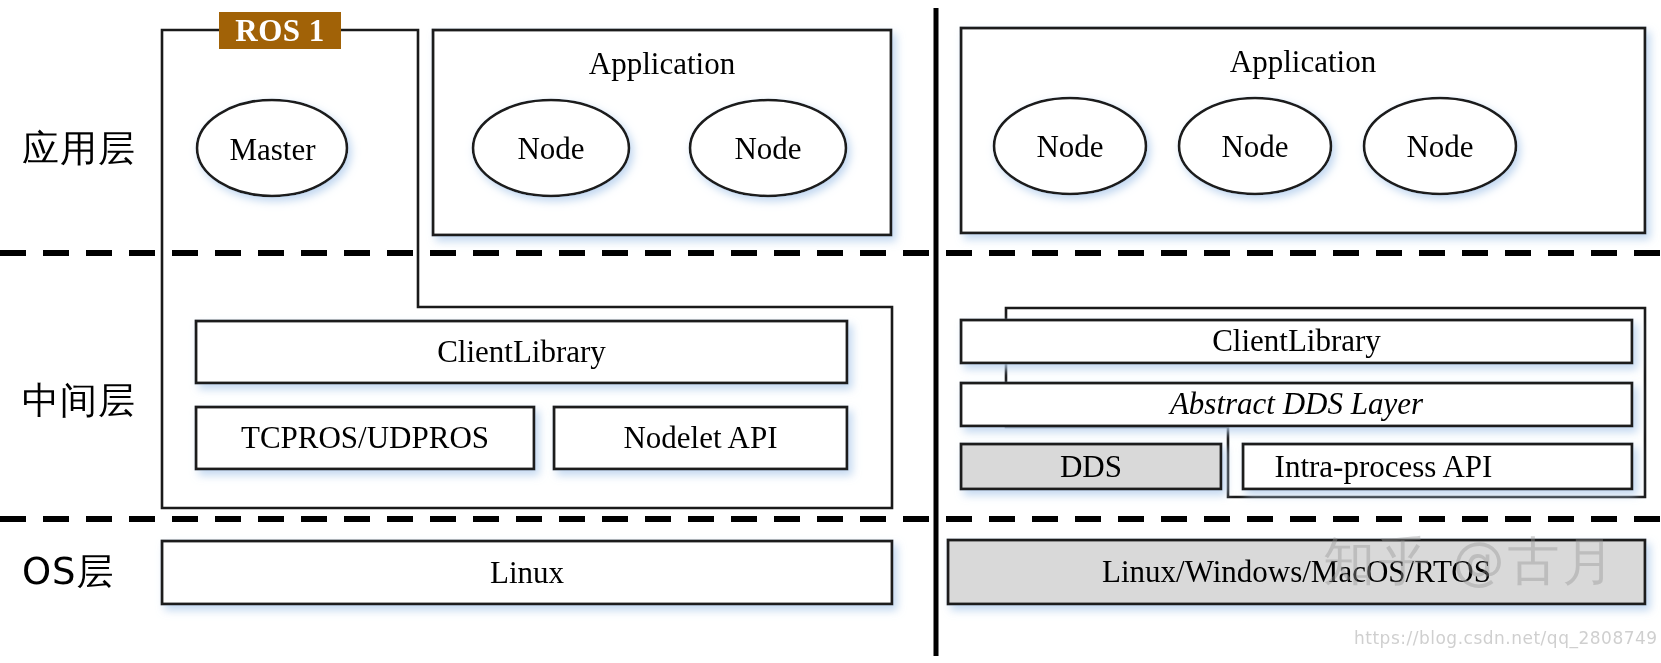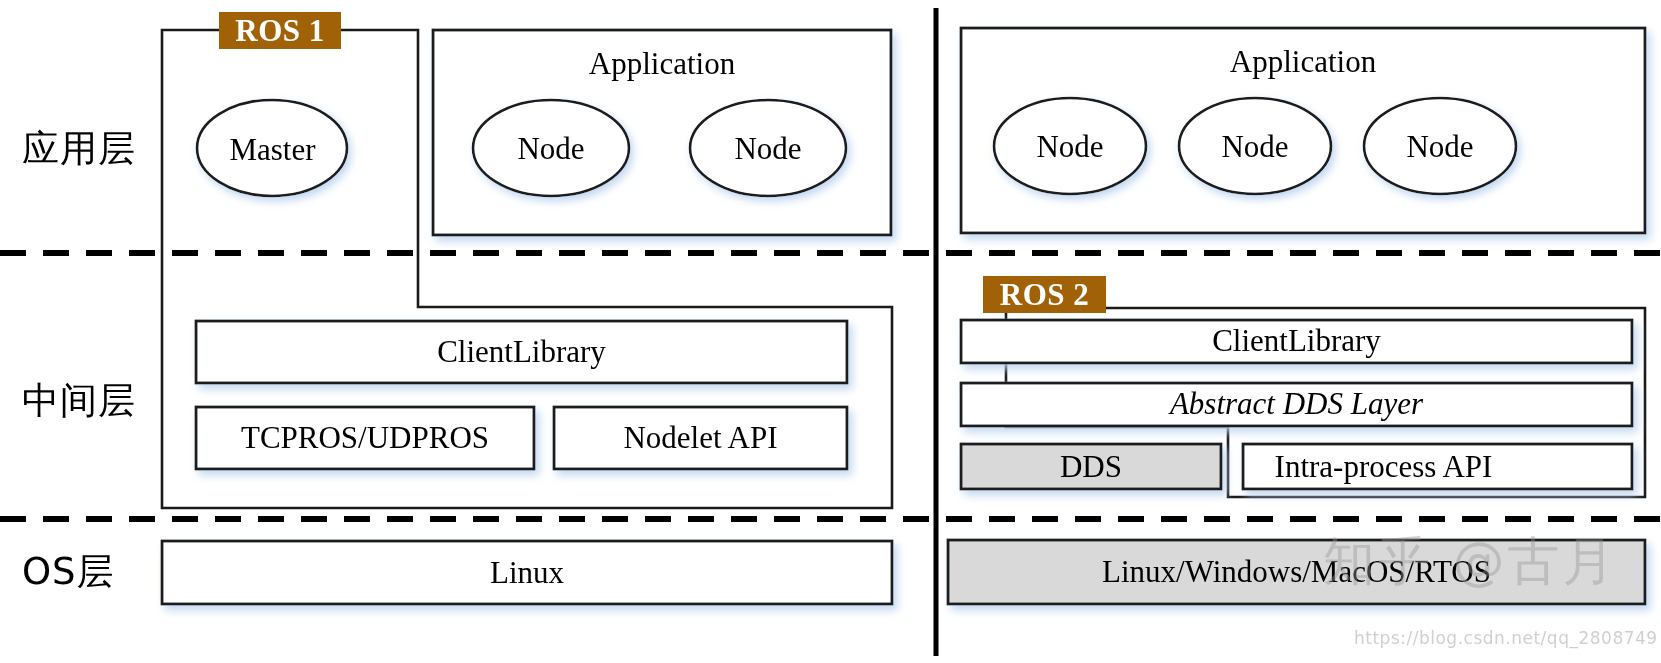--- a/index.html
+++ b/index.html
@@ -124,21 +124,20 @@
     <rect x="1243" y="444" width="389" height="45" fill="#ffffff" stroke="#1a1a1a" stroke-width="2.8" filter="url(#softShadow)"></rect>
 
     <rect x="948" y="540" width="697" height="64" fill="#d9d9d9" stroke="#1a1a1a" stroke-width="2.8" filter="url(#softShadow)"></rect>
   </svg>
 
   <div class="txt cjk layer-label" style="left:22px; top:130px;">应用层</div>
   <div class="txt cjk layer-label" style="left:22px; top:382px;">中间层</div>
   <div class="txt cjk layer-label" style="left:22px; top:553px;">OS层</div>
 
   <div class="badge" style="left:219px; top:12px; width:122px; height:37px;">ROS 1</div>
-  <div class="badge" style="left:983px; top:276px; width:123px; height:37px;">ROS 2</div>
 
   <div class="txt node-label" style="left:0; top:134px; width:545px; text-align:center;">Master</div>
 
   <div class="txt app-title" style="left:433px; top:48px; width:458px; text-align:center;">Application</div>
   <div class="txt node-label" style="left:473px; top:133px; width:156px; text-align:center;">Node</div>
   <div class="txt node-label" style="left:690px; top:133px; width:156px; text-align:center;">Node</div>
 
   <div class="txt box-label" style="left:196px; top:336px; width:651px; text-align:center;">ClientLibrary</div>
   <div class="txt box-label" style="left:196px; top:422px; width:338px; text-align:center;">TCPROS/UDPROS</div>
   <div class="txt box-label" style="left:554px; top:422px; width:293px; text-align:center;">Nodelet API</div>

